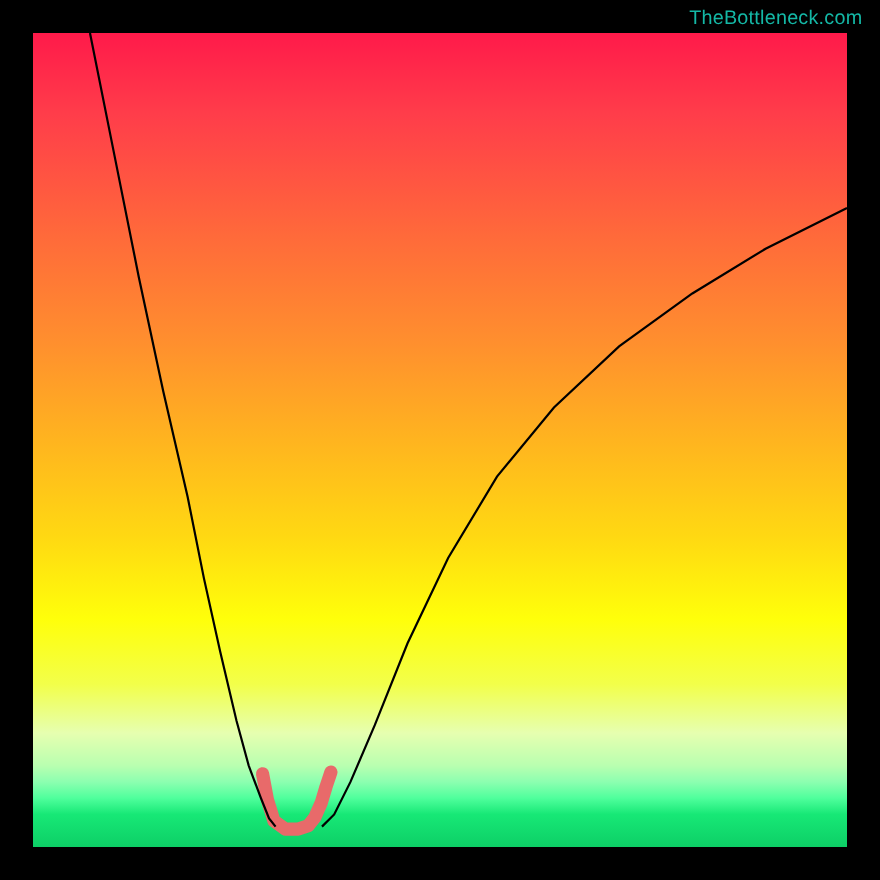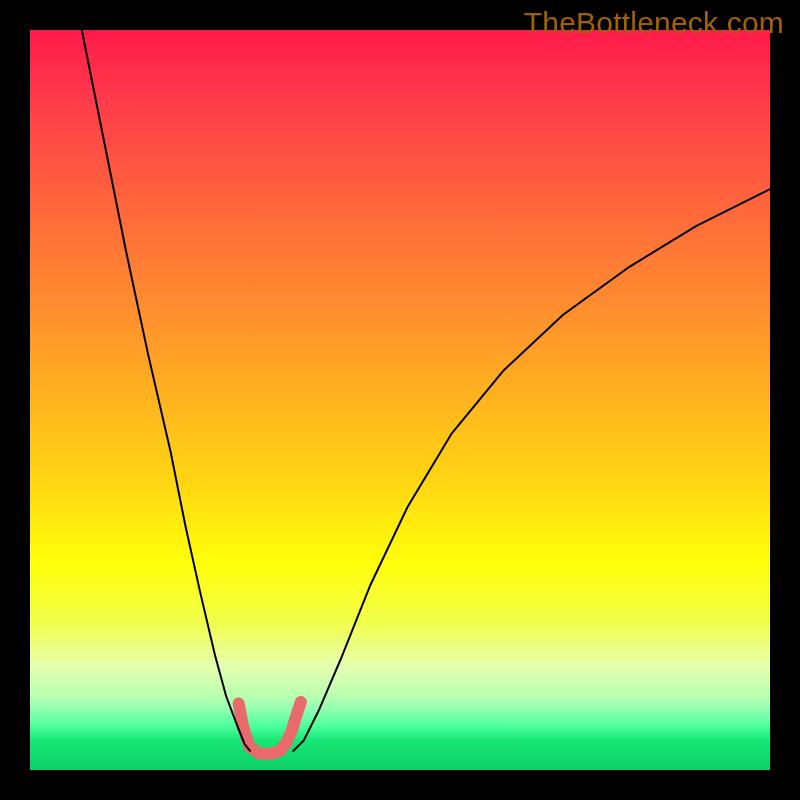--- a/index.html
+++ b/index.html
@@ -43,22 +43,22 @@
   .overlay-svg {
     position: absolute;
     inset: 0;
     width: 100%;
     height: 100%;
   }
   .watermark {
     position: absolute;
     top: 6px;
     right: 16px;
-    color: #a16207;
-    font-size: 30px;
+    color: #14b8a6;
+    font-size: 18px;
     letter-spacing: 0.2px;
     user-select: none;
   }
 </style>
 </head>
 <body>
 
 <div class="frame">
   <div class="gradient"></div>
   <svg class="overlay-svg" viewBox="0 0 740 740" preserveAspectRatio="none">

